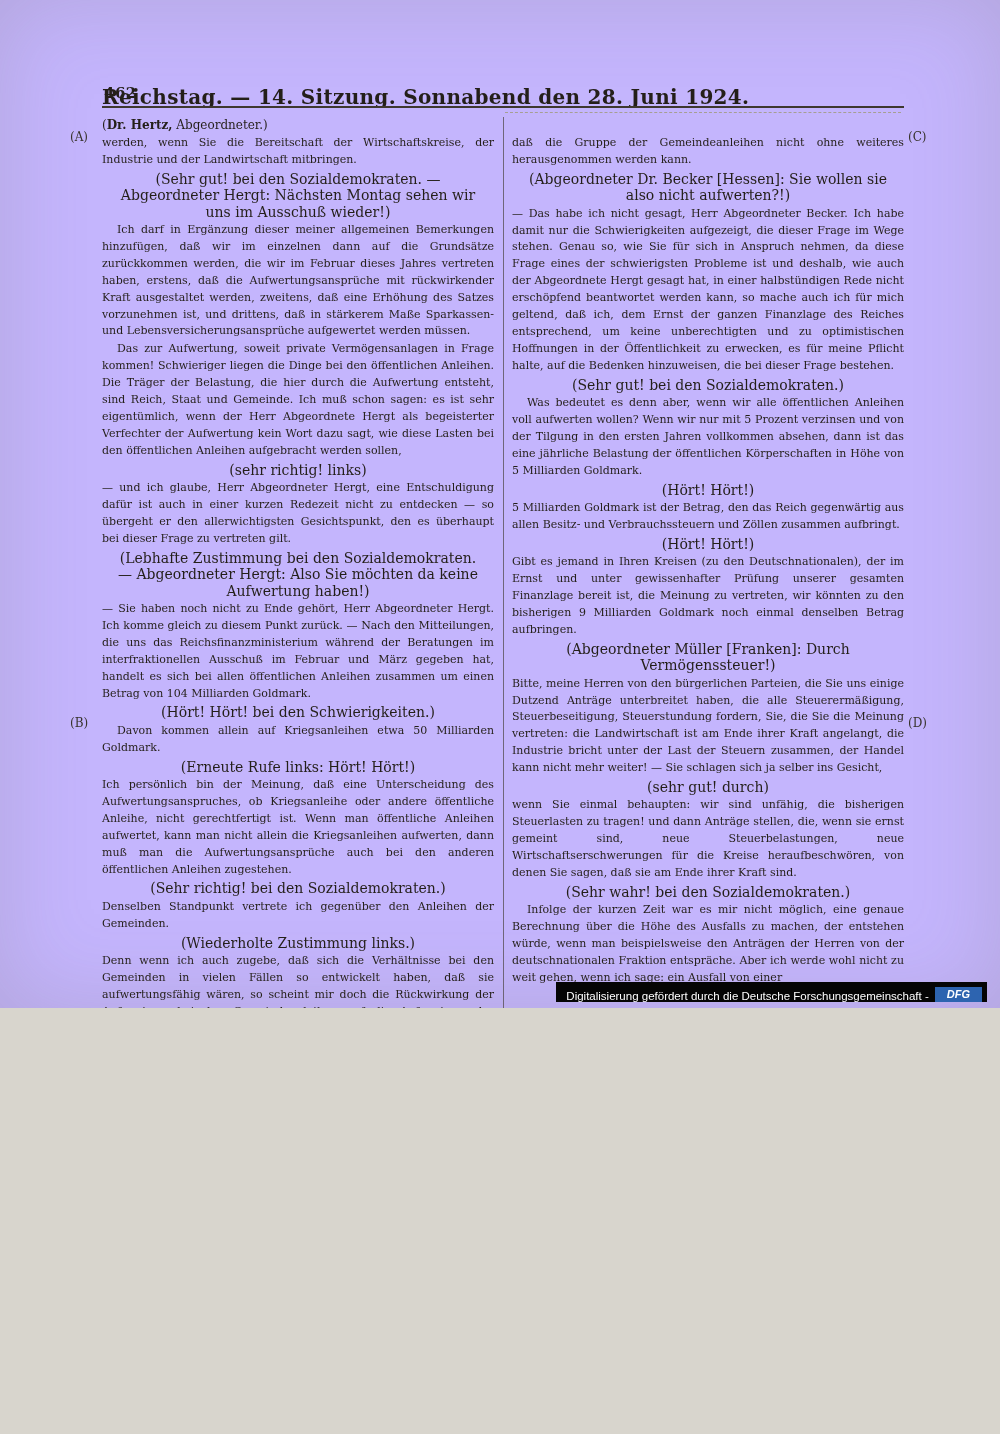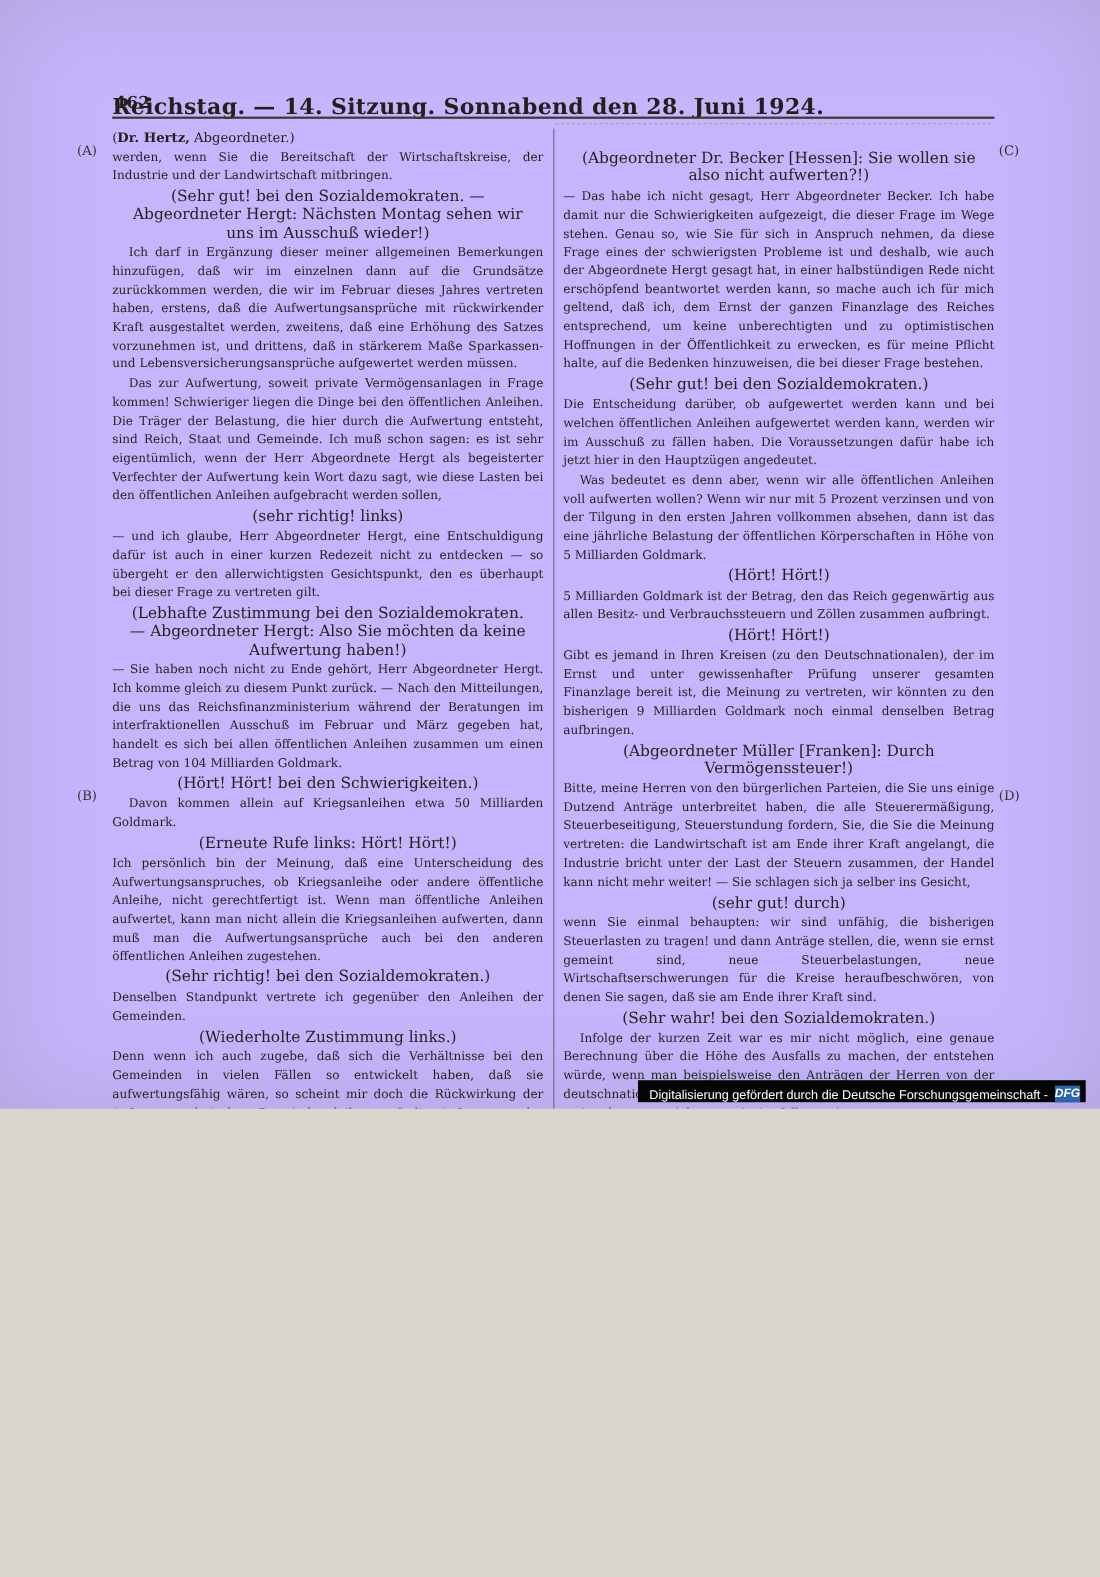--- a/index.html
+++ b/index.html
@@ -53,21 +53,21 @@
     position: absolute; right: 13px; bottom: 6px; height: 20px;
     background: #050505; color: #ffffff;
     display: flex; align-items: flex-end; gap: 6px;
     padding: 0 5px 0 10px;
     font-family: "Liberation Sans", "DejaVu Sans", sans-serif;
     font-size: 11.5px; white-space: nowrap;
   }
   .dfg-logo {
     background: #2d64b0; color: #ffffff;
     font-style: italic; font-weight: bold; font-size: 11px;
-    padding: 2px 0; line-height: 1;
+    padding: 2px 12px; line-height: 1;
   }
 </style>
 </head>
 <body>
 
 <div class="page">
 
   <div class="header">
     <span class="page-number">462</span>
     <span class="header-title">Reichstag. — 14. Sitzung. Sonnabend den 28. Juni 1924.</span>
@@ -95,24 +95,24 @@
         <p class="para">Davon kommen allein auf Kriegsanleihen etwa 50 Milliarden Goldmark.</p>
         <p class="stage">(Erneute Rufe links: Hört! Hört!)</p>
         <p class="para noindent">Ich persönlich bin der Meinung, daß eine Unterscheidung des Aufwertungsanspruches, ob Kriegsanleihe oder andere öffentliche Anleihe, nicht gerechtfertigt ist. Wenn man öffentliche Anleihen aufwertet, kann man nicht allein die Kriegsanleihen aufwerten, dann muß man die Aufwertungsansprüche auch bei den anderen öffentlichen Anleihen zugestehen.</p>
         <p class="stage">(Sehr richtig! bei den Sozialdemokraten.)</p>
         <p class="para noindent">Denselben Standpunkt vertrete ich gegenüber den Anleihen der Gemeinden.</p>
         <p class="stage">(Wiederholte Zustimmung links.)</p>
         <p class="para noindent">Denn wenn ich auch zugebe, daß sich die Verhältnisse bei den Gemeinden in vielen Fällen so entwickelt haben, daß sie aufwertungsfähig wären, so scheint mir doch die Rückwirkung der Aufwertung bei den Gemeindeanleihen auf die Aufwertung der Anleihen anderer öffentlicher Körperschaften und auf diejenige der Gemeinden, die sich in minder leistungsfähiger Lage befinden, so eng zu sein,</p>
       </section>
     <div class="column-divider"></div>
     <section class="column right" id="col-right">
+        <p class="para noindent">daß die Gruppe der Gemeindeanleihen nicht ohne weiteres herausgenommen werden kann.</p>
         <p class="stage">(Abgeordneter Dr. Becker [Hessen]: Sie wollen sie also nicht aufwerten?!)</p>
         <p class="para noindent">— Das habe ich nicht gesagt, Herr Abgeordneter Becker. Ich habe damit nur die Schwierigkeiten aufgezeigt, die dieser Frage im Wege stehen. Genau so, wie Sie für sich in Anspruch nehmen, da diese Frage eines der schwierigsten Probleme ist und deshalb, wie auch der Abgeordnete Hergt gesagt hat, in einer halbstündigen Rede nicht erschöpfend beantwortet werden kann, so mache auch ich für mich geltend, daß ich, dem Ernst der ganzen Finanzlage des Reiches entsprechend, um keine unberechtigten und zu optimistischen Hoffnungen in der Öffentlichkeit zu erwecken, es für meine Pflicht halte, auf die Bedenken hinzuweisen, die bei dieser Frage bestehen.</p>
         <p class="stage">(Sehr gut! bei den Sozialdemokraten.)</p>
-        <p class="para noindent">Die Entscheidung darüber, ob aufgewertet werden kann und bei welchen öffentlichen Anleihen aufgewertet werden kann, werden wir im Ausschuß zu fällen haben. Die Voraussetzungen dafür habe ich jetzt hier in den Hauptzügen angedeutet.</p>
         <p class="para">Was bedeutet es denn aber, wenn wir alle öffentlichen Anleihen voll aufwerten wollen? Wenn wir nur mit 5 Prozent verzinsen und von der Tilgung in den ersten Jahren vollkommen absehen, dann ist das eine jährliche Belastung der öffentlichen Körperschaften in Höhe von 5 Milliarden Goldmark.</p>
         <p class="stage">(Hört! Hört!)</p>
         <p class="para noindent">5 Milliarden Goldmark ist der Betrag, den das Reich gegenwärtig aus allen Besitz- und Verbrauchssteuern und Zöllen zusammen aufbringt.</p>
         <p class="stage">(Hört! Hört!)</p>
         <p class="para noindent">Gibt es jemand in Ihren Kreisen (zu den Deutschnationalen), der im Ernst und unter gewissenhafter Prüfung unserer gesamten Finanzlage bereit ist, die Meinung zu vertreten, wir könnten zu den bisherigen 9 Milliarden Goldmark noch einmal denselben Betrag aufbringen.</p>
         <p class="stage">(Abgeordneter Müller [Franken]: Durch Vermögenssteuer!)</p>
         <p class="para noindent">Bitte, meine Herren von den bürgerlichen Parteien, die Sie uns einige Dutzend Anträge unterbreitet haben, die alle Steuerermäßigung, Steuerbeseitigung, Steuerstundung fordern, Sie, die Sie die Meinung vertreten: die Landwirtschaft ist am Ende ihrer Kraft angelangt, die Industrie bricht unter der Last der Steuern zusammen, der Handel kann nicht mehr weiter! — Sie schlagen sich ja selber ins Gesicht,</p>
         <p class="stage">(sehr gut! durch)</p>
         <p class="para noindent">wenn Sie einmal behaupten: wir sind unfähig, die bisherigen Steuerlasten zu tragen! und dann Anträge stellen, die, wenn sie ernst gemeint sind, neue Steuerbelastungen, neue Wirtschaftserschwerungen für die Kreise heraufbeschwören, von denen Sie sagen, daß sie am Ende ihrer Kraft sind.</p>
         <p class="stage">(Sehr wahr! bei den Sozialdemokraten.)</p>

